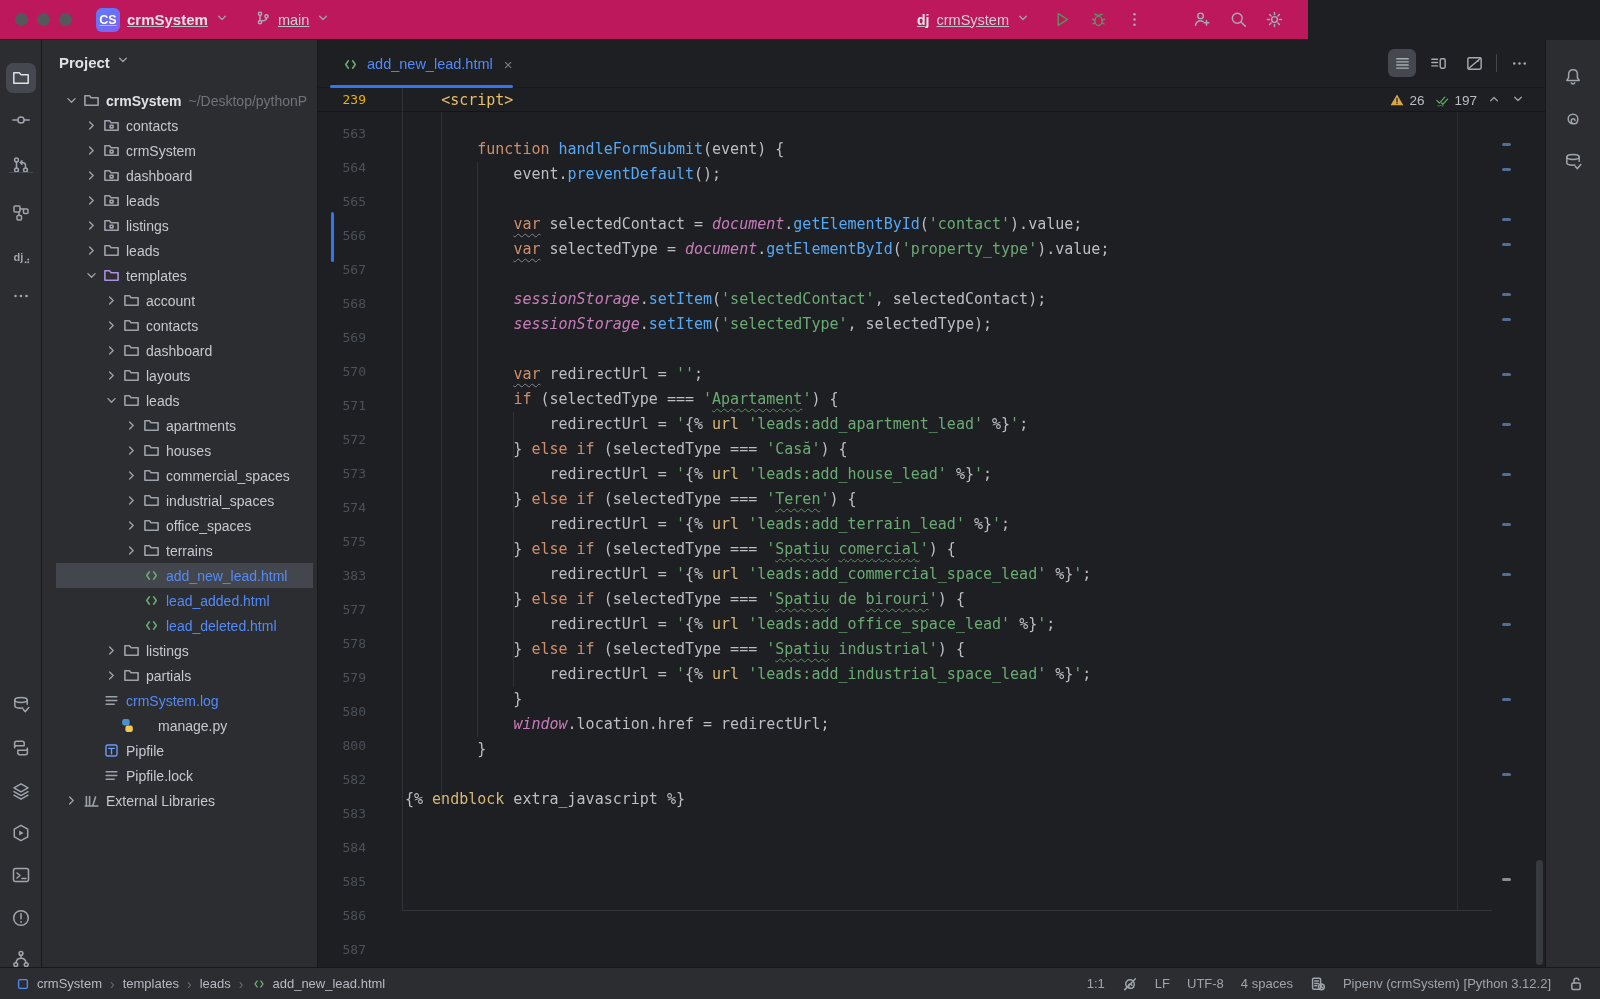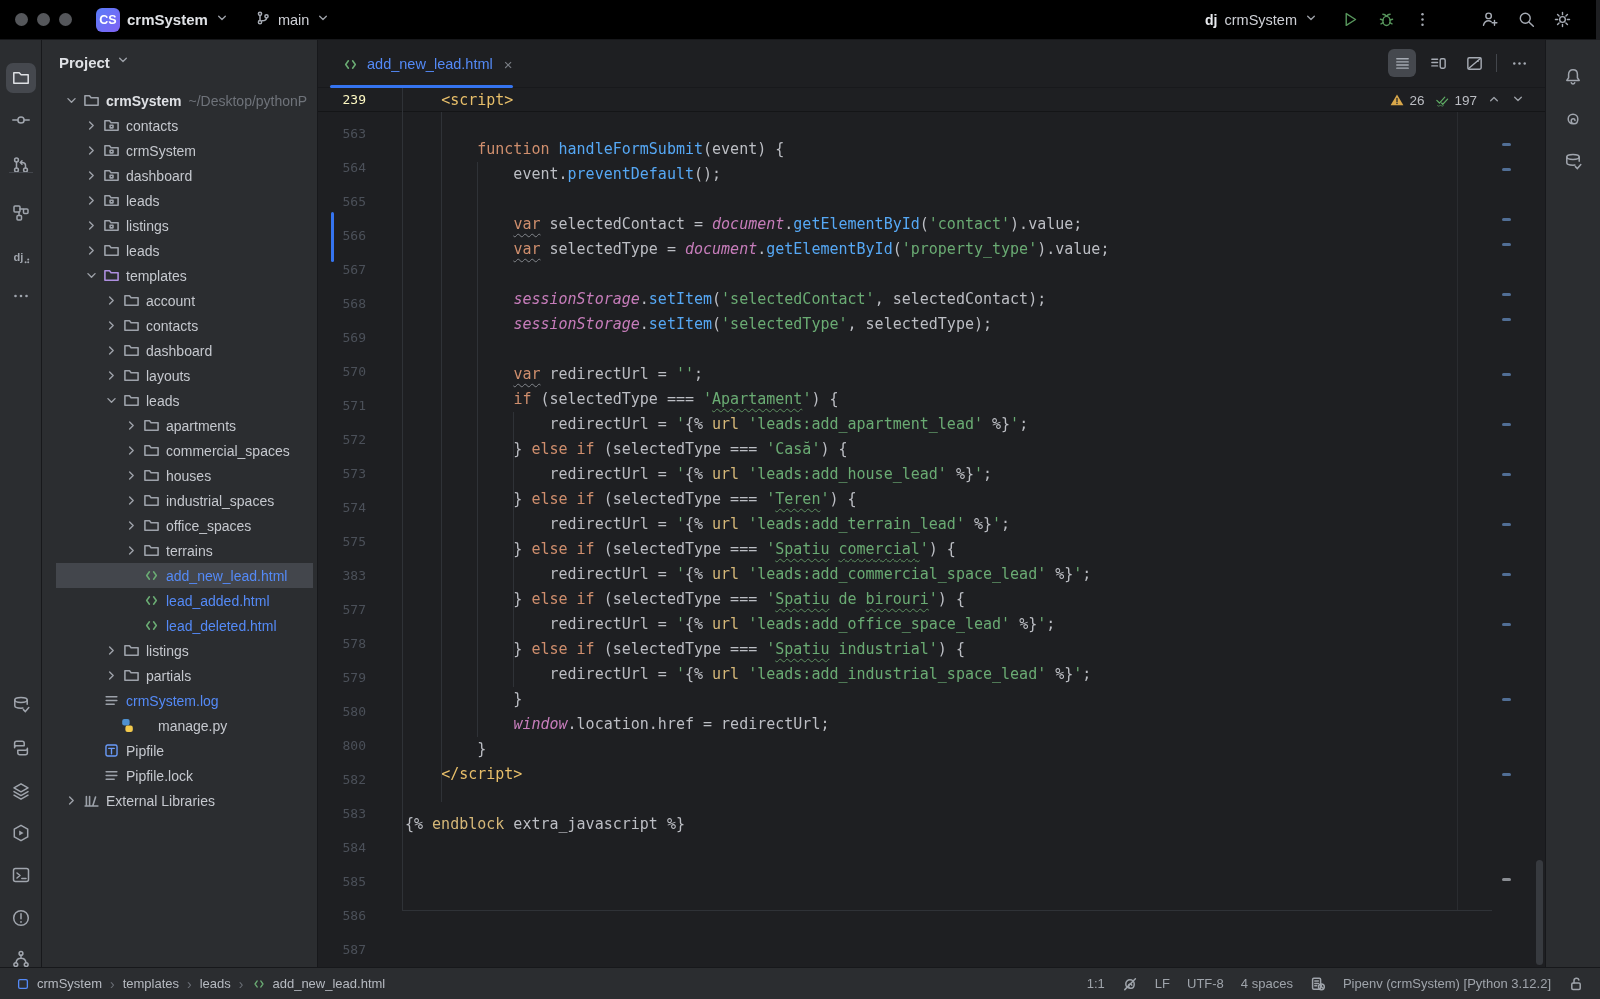--- a/index.html
+++ b/index.html
@@ -1,22 +1,22 @@
 <!DOCTYPE html>
 <html><head>
 <meta charset="utf-8">
 <style>
   * { margin:0; padding:0; box-sizing:border-box; }
   html,body { width:1600px; height:999px; background:#1e1f22; overflow:hidden;
     font-family:"Liberation Sans", sans-serif; color:#bcbec4; }
   .abs { position:absolute; }
 
   
-  .titlebar { position:absolute; top:0; left:0; width:1596px; height:40px;
-    background:#000000; border-bottom:1px solid #17181b; display:flex; align-items:center; }
+  .titlebar { position:absolute; top:0; left:0; width:1308px; height:40px;
+    background:#be185d; border-bottom:1px solid #17181b; display:flex; align-items:center;text-decoration:underline; }
   .traffic { display:flex; gap:9px; margin-left:15px; }
   .tl { width:13px; height:13px; border-radius:50%; background:#55575b; }
   .tb-widget { display:flex; align-items:center; gap:7px; padding:4px 8px; border-radius:6px; cursor:default; }
   .cs-badge { width:24px; height:24px; border-radius:6px; background:linear-gradient(135deg,#5a7cf8,#7f62f4);
     color:#fff; font-weight:bold; font-size:12.5px; display:flex; align-items:center; justify-content:center; }
   .tb-proj { color:#dfe1e5; font-weight:600; font-size:15px; }
   .tb-label { color:#ced0d6; font-size:14.5px; }
   .tb-right { margin-left:auto; display:flex; align-items:center; gap:8px; padding-right:20px; }
   .runcfg { display:flex; align-items:center; gap:7px; margin-right:10px; }
   .dj { color:#e8eaee; font-weight:bold; font-size:14px; }
@@ -68,21 +68,21 @@
   .tab .ticon { margin-right:0; }
   .etools { position:absolute; right:12px; top:9px; display:flex; align-items:center; gap:8px; }
   .etool { width:28px; height:28px; border-radius:6px; display:flex; align-items:center; justify-content:center; color:#a6abb4; }
   .etool svg { width:19px; height:19px; }
   .etool.active { background:#45484e; }
   .ediv { width:1px; height:18px; background:#43464c; }
 
   .sticky { position:absolute; top:48px; left:0; right:0; height:24px; background:#1e1f22;
     border-bottom:1px solid #141517; display:flex; }
   .gutcell { width:84px; flex:none; text-align:right; padding-right:36px;
-    font-family:"DejaVu Sans Mono","Liberation Mono",monospace; font-size:13px; color:#fef9c3; line-height:24px; }
+    font-family:"DejaVu Sans Mono","Liberation Mono",monospace; font-size:13px; color:#eab308; line-height:24px; }
   .sticky-code { font-family:"DejaVu Sans Mono","Liberation Mono",monospace; font-size:15px; line-height:24px; white-space:pre; padding-left:3px; }
 
   .gutter { position:absolute; top:72px; left:0; width:84px; }
   .gutter .ln { height:25px; line-height:25px; text-align:right; padding-right:36px;
     font-family:"DejaVu Sans Mono","Liberation Mono",monospace; font-size:13px; color:#4b5059;margin-top:9px; }
   .codearea { position:absolute; top:72px; left:84px; right:40px; }
   .cl { height:25px; line-height:25px; font-family:"DejaVu Sans Mono","Liberation Mono",monospace;
     font-size:15px; white-space:pre; padding-left:3px; color:#bcbec4; }
 
   .c-kw { color:#cf8e6d; } .c-fn { color:#56a8f5; } .c-str { color:#6aab73; }
@@ -513,34 +513,34 @@
         <span class="tchev">
           <svg viewBox="0 0 16 16">
             <path d="M6 4.2 9.8 8 6 11.8"></path>
           </svg>
         </span>
         <span class="ticon">
           <svg viewBox="0 0 16 16">
             <path d="M1.8 3.6h4.3l1.5 1.8h6.6v7H1.8z"></path>
           </svg>
         </span>
+        <span class="tlabel">houses</span>
+      </div>
+      <div class="trow" style="padding-left: 66px;">
+        <span class="tchev">
+          <svg viewBox="0 0 16 16">
+            <path d="M6 4.2 9.8 8 6 11.8"></path>
+          </svg>
+        </span>
+        <span class="ticon">
+          <svg viewBox="0 0 16 16">
+            <path d="M1.8 3.6h4.3l1.5 1.8h6.6v7H1.8z"></path>
+          </svg>
+        </span>
         <span class="tlabel">commercial_spaces</span>
-      </div>
-      <div class="trow" style="padding-left: 66px;">
-        <span class="tchev">
-          <svg viewBox="0 0 16 16">
-            <path d="M6 4.2 9.8 8 6 11.8"></path>
-          </svg>
-        </span>
-        <span class="ticon">
-          <svg viewBox="0 0 16 16">
-            <path d="M1.8 3.6h4.3l1.5 1.8h6.6v7H1.8z"></path>
-          </svg>
-        </span>
-        <span class="tlabel">houses</span>
       </div>
       <div class="trow" style="padding-left: 66px;">
         <span class="tchev">
           <svg viewBox="0 0 16 16">
             <path d="M6 4.2 9.8 8 6 11.8"></path>
           </svg>
         </span>
         <span class="ticon">
           <svg viewBox="0 0 16 16">
             <path d="M1.8 3.6h4.3l1.5 1.8h6.6v7H1.8z"></path>
@@ -815,21 +815,20 @@
       <div class="cl"><span>                redirectUrl = </span><span class="c-str">'</span><span>{% </span><span class="c-dt">url</span><span> </span><span class="c-str">'leads:add_terrain_lead'</span><span> </span><span>%}</span><span class="c-str">'</span><span>;</span></div>
       <div class="cl"><span>            } </span><span class="c-kw">else</span><span> </span><span class="c-kw">if</span><span> (selectedType === </span><span class="c-str">'</span><span class="c-str u-t">Spatiu</span><span class="c-str"> </span><span class="c-str u-t">comercial</span><span class="c-str">'</span><span>) {</span></div>
       <div class="cl"><span>                redirectUrl = </span><span class="c-str">'</span><span>{% </span><span class="c-dt">url</span><span> </span><span class="c-str">'leads:add_commercial_space_lead'</span><span> </span><span>%}</span><span class="c-str">'</span><span>;</span></div>
       <div class="cl"><span>            } </span><span class="c-kw">else</span><span> </span><span class="c-kw">if</span><span> (selectedType === </span><span class="c-str">'</span><span class="c-str u-t">Spatiu</span><span class="c-str"> de </span><span class="c-str u-t">birouri</span><span class="c-str">'</span><span>) {</span></div>
       <div class="cl"><span>                redirectUrl = </span><span class="c-str">'</span><span>{% </span><span class="c-dt">url</span><span> </span><span class="c-str">'leads:add_office_space_lead'</span><span> </span><span>%}</span><span class="c-str">'</span><span>;</span></div>
       <div class="cl"><span>            } </span><span class="c-kw">else</span><span> </span><span class="c-kw">if</span><span> (selectedType === </span><span class="c-str">'</span><span class="c-str u-t">Spatiu</span><span class="c-str"> industrial'</span><span>) {</span></div>
       <div class="cl"><span>                redirectUrl = </span><span class="c-str">'</span><span>{% </span><span class="c-dt">url</span><span> </span><span class="c-str">'leads:add_industrial_space_lead'</span><span> </span><span>%}</span><span class="c-str">'</span><span>;</span></div>
       <div class="cl"><span>            }</span></div>
       <div class="cl"><span>            </span><span class="c-gl">window</span><span>.location.href = redirectUrl;</span></div>
       <div class="cl"><span>        }</span></div>
-      <div class="cl"><span>    </span><span class="c-tg">&lt;/script&gt;</span></div>
       <div class="cl"></div>
       <div class="cl"><span>{% </span><span class="c-dt">endblock</span><span> extra_javascript </span><span>%}</span></div>
       <div class="cl"></div>
     </div>
   <div id="decor">
       <div class="vline abs" style="left: 84px; top: 48px; height: 822px;"></div>
       <div class="hline abs" style="left: 84px; top: 870px; width: 1090px;"></div>
       <div class="vline abs" style="left: 123px; top: 72px; height: 690px;"></div>
       <div class="vline abs" style="left: 159px; top: 122px; height: 575px;"></div>
       <div class="vline abs" style="left: 195px; top: 372px; height: 275px;"></div>

